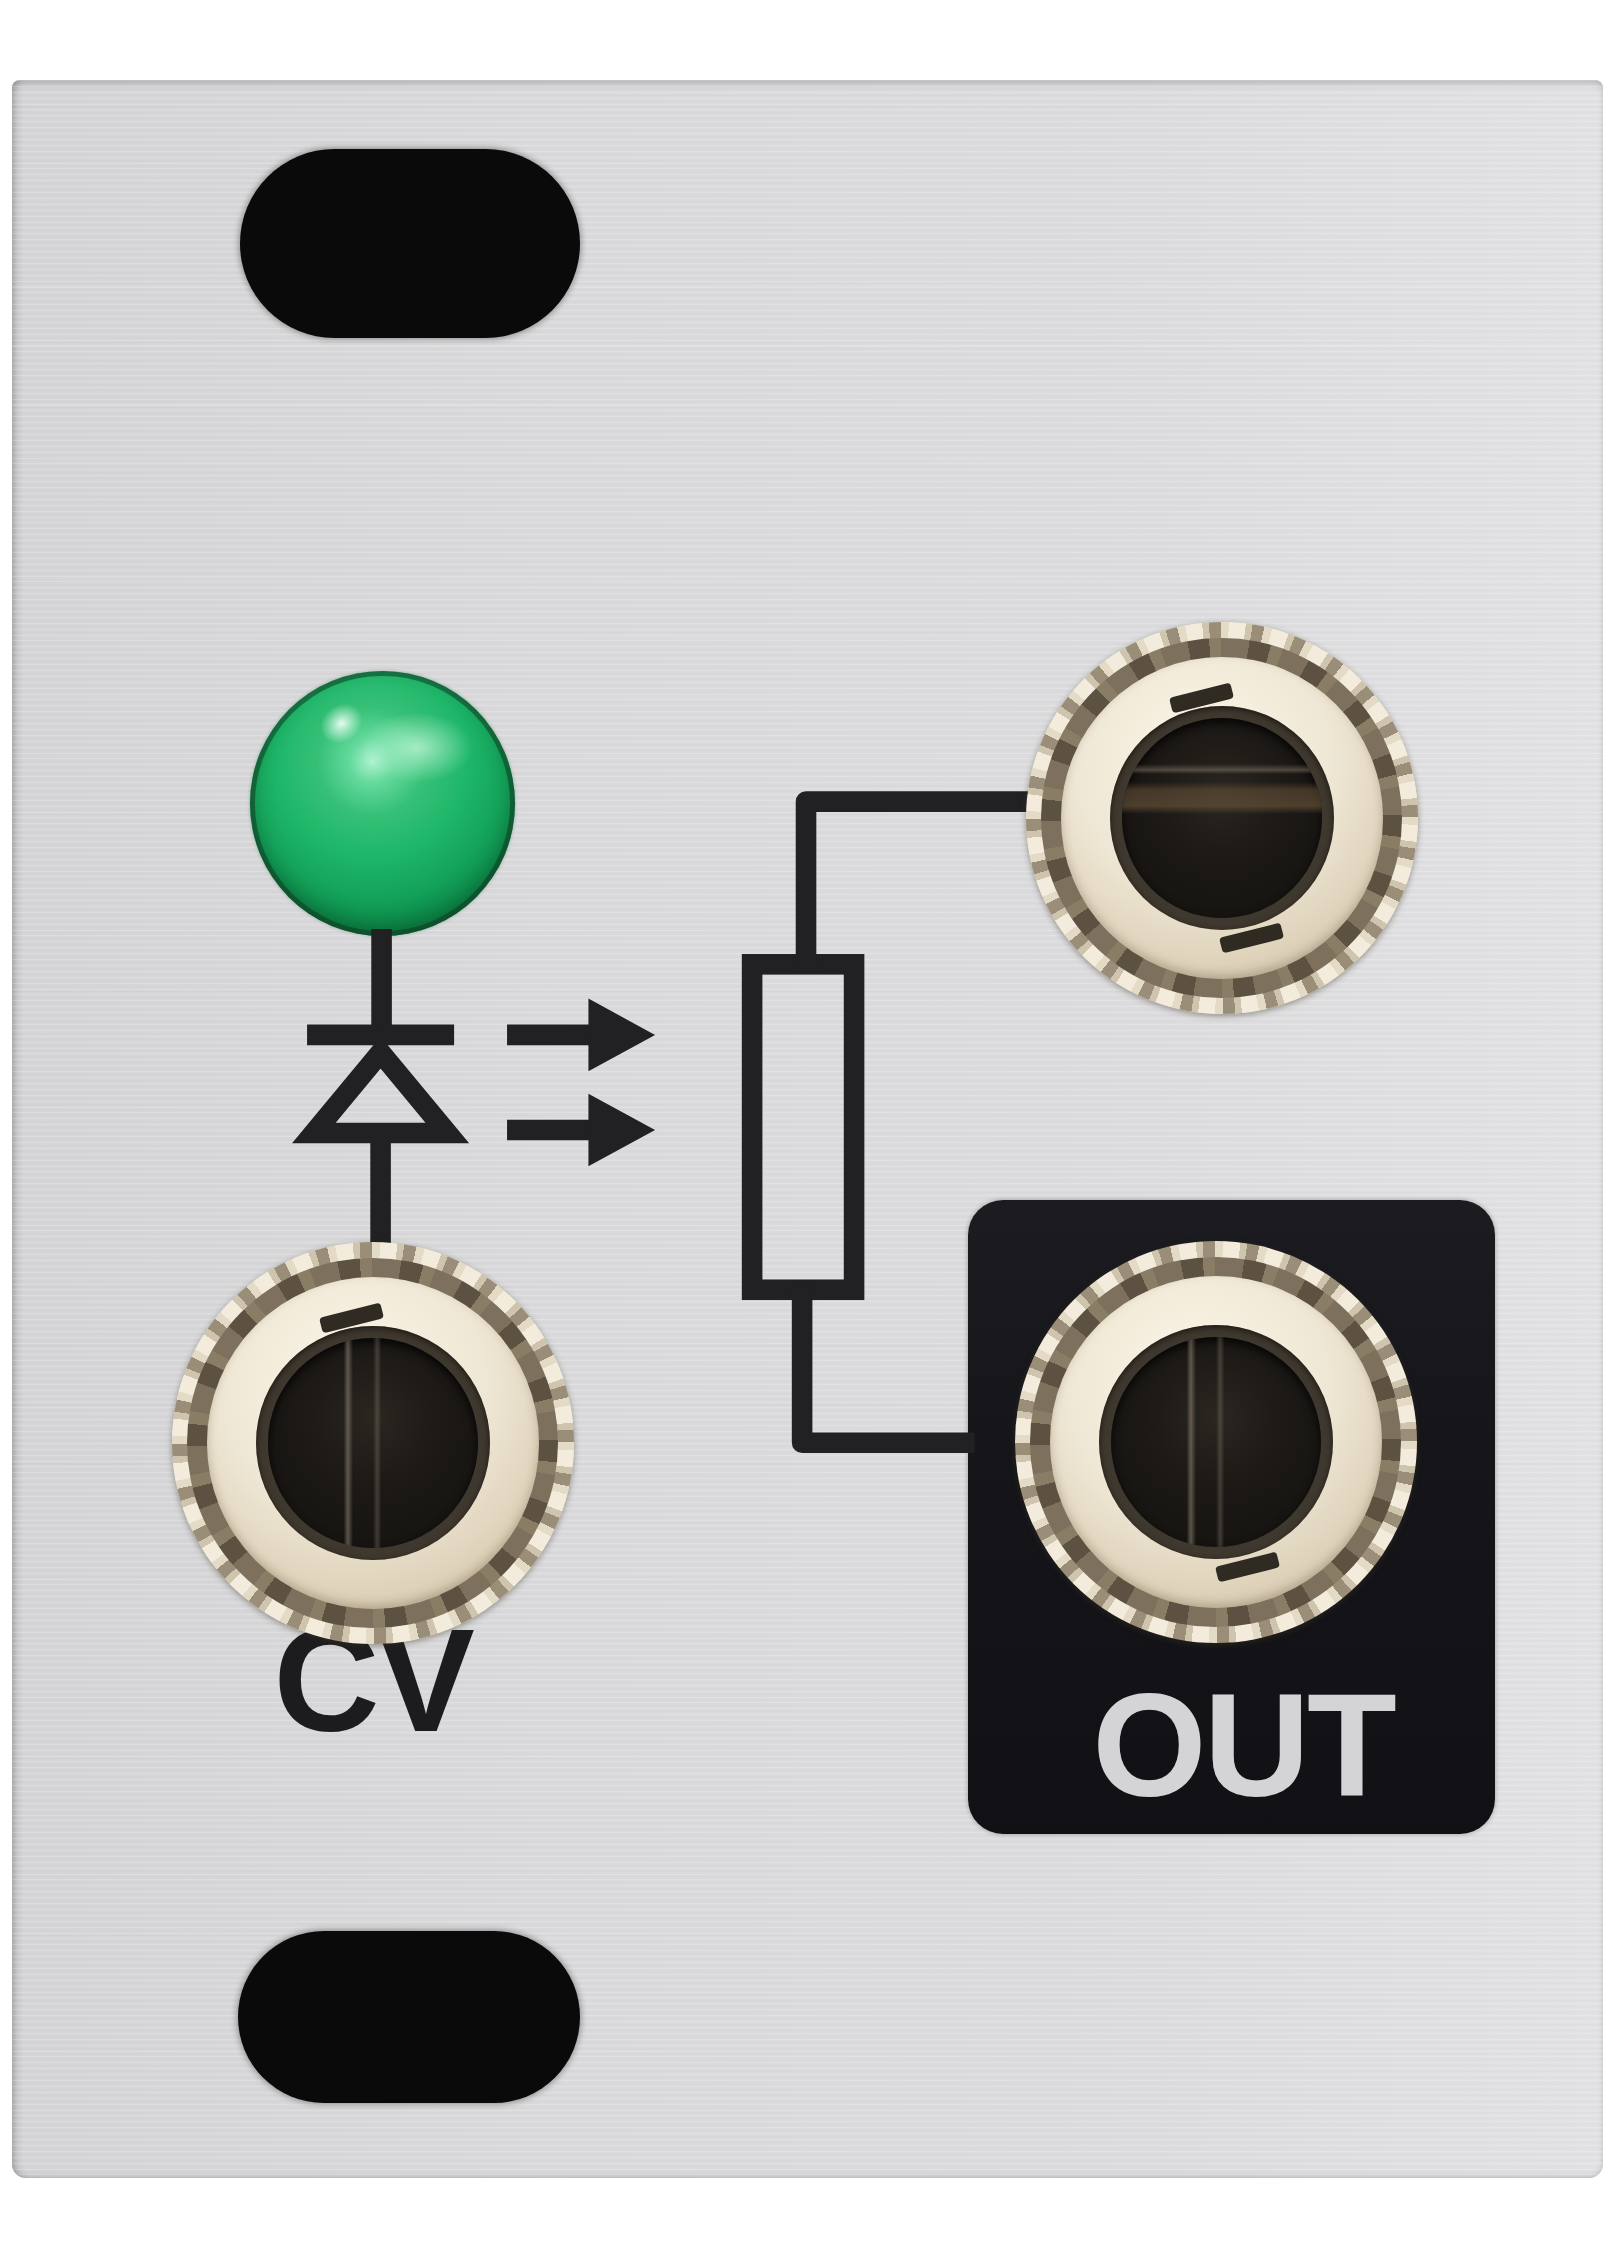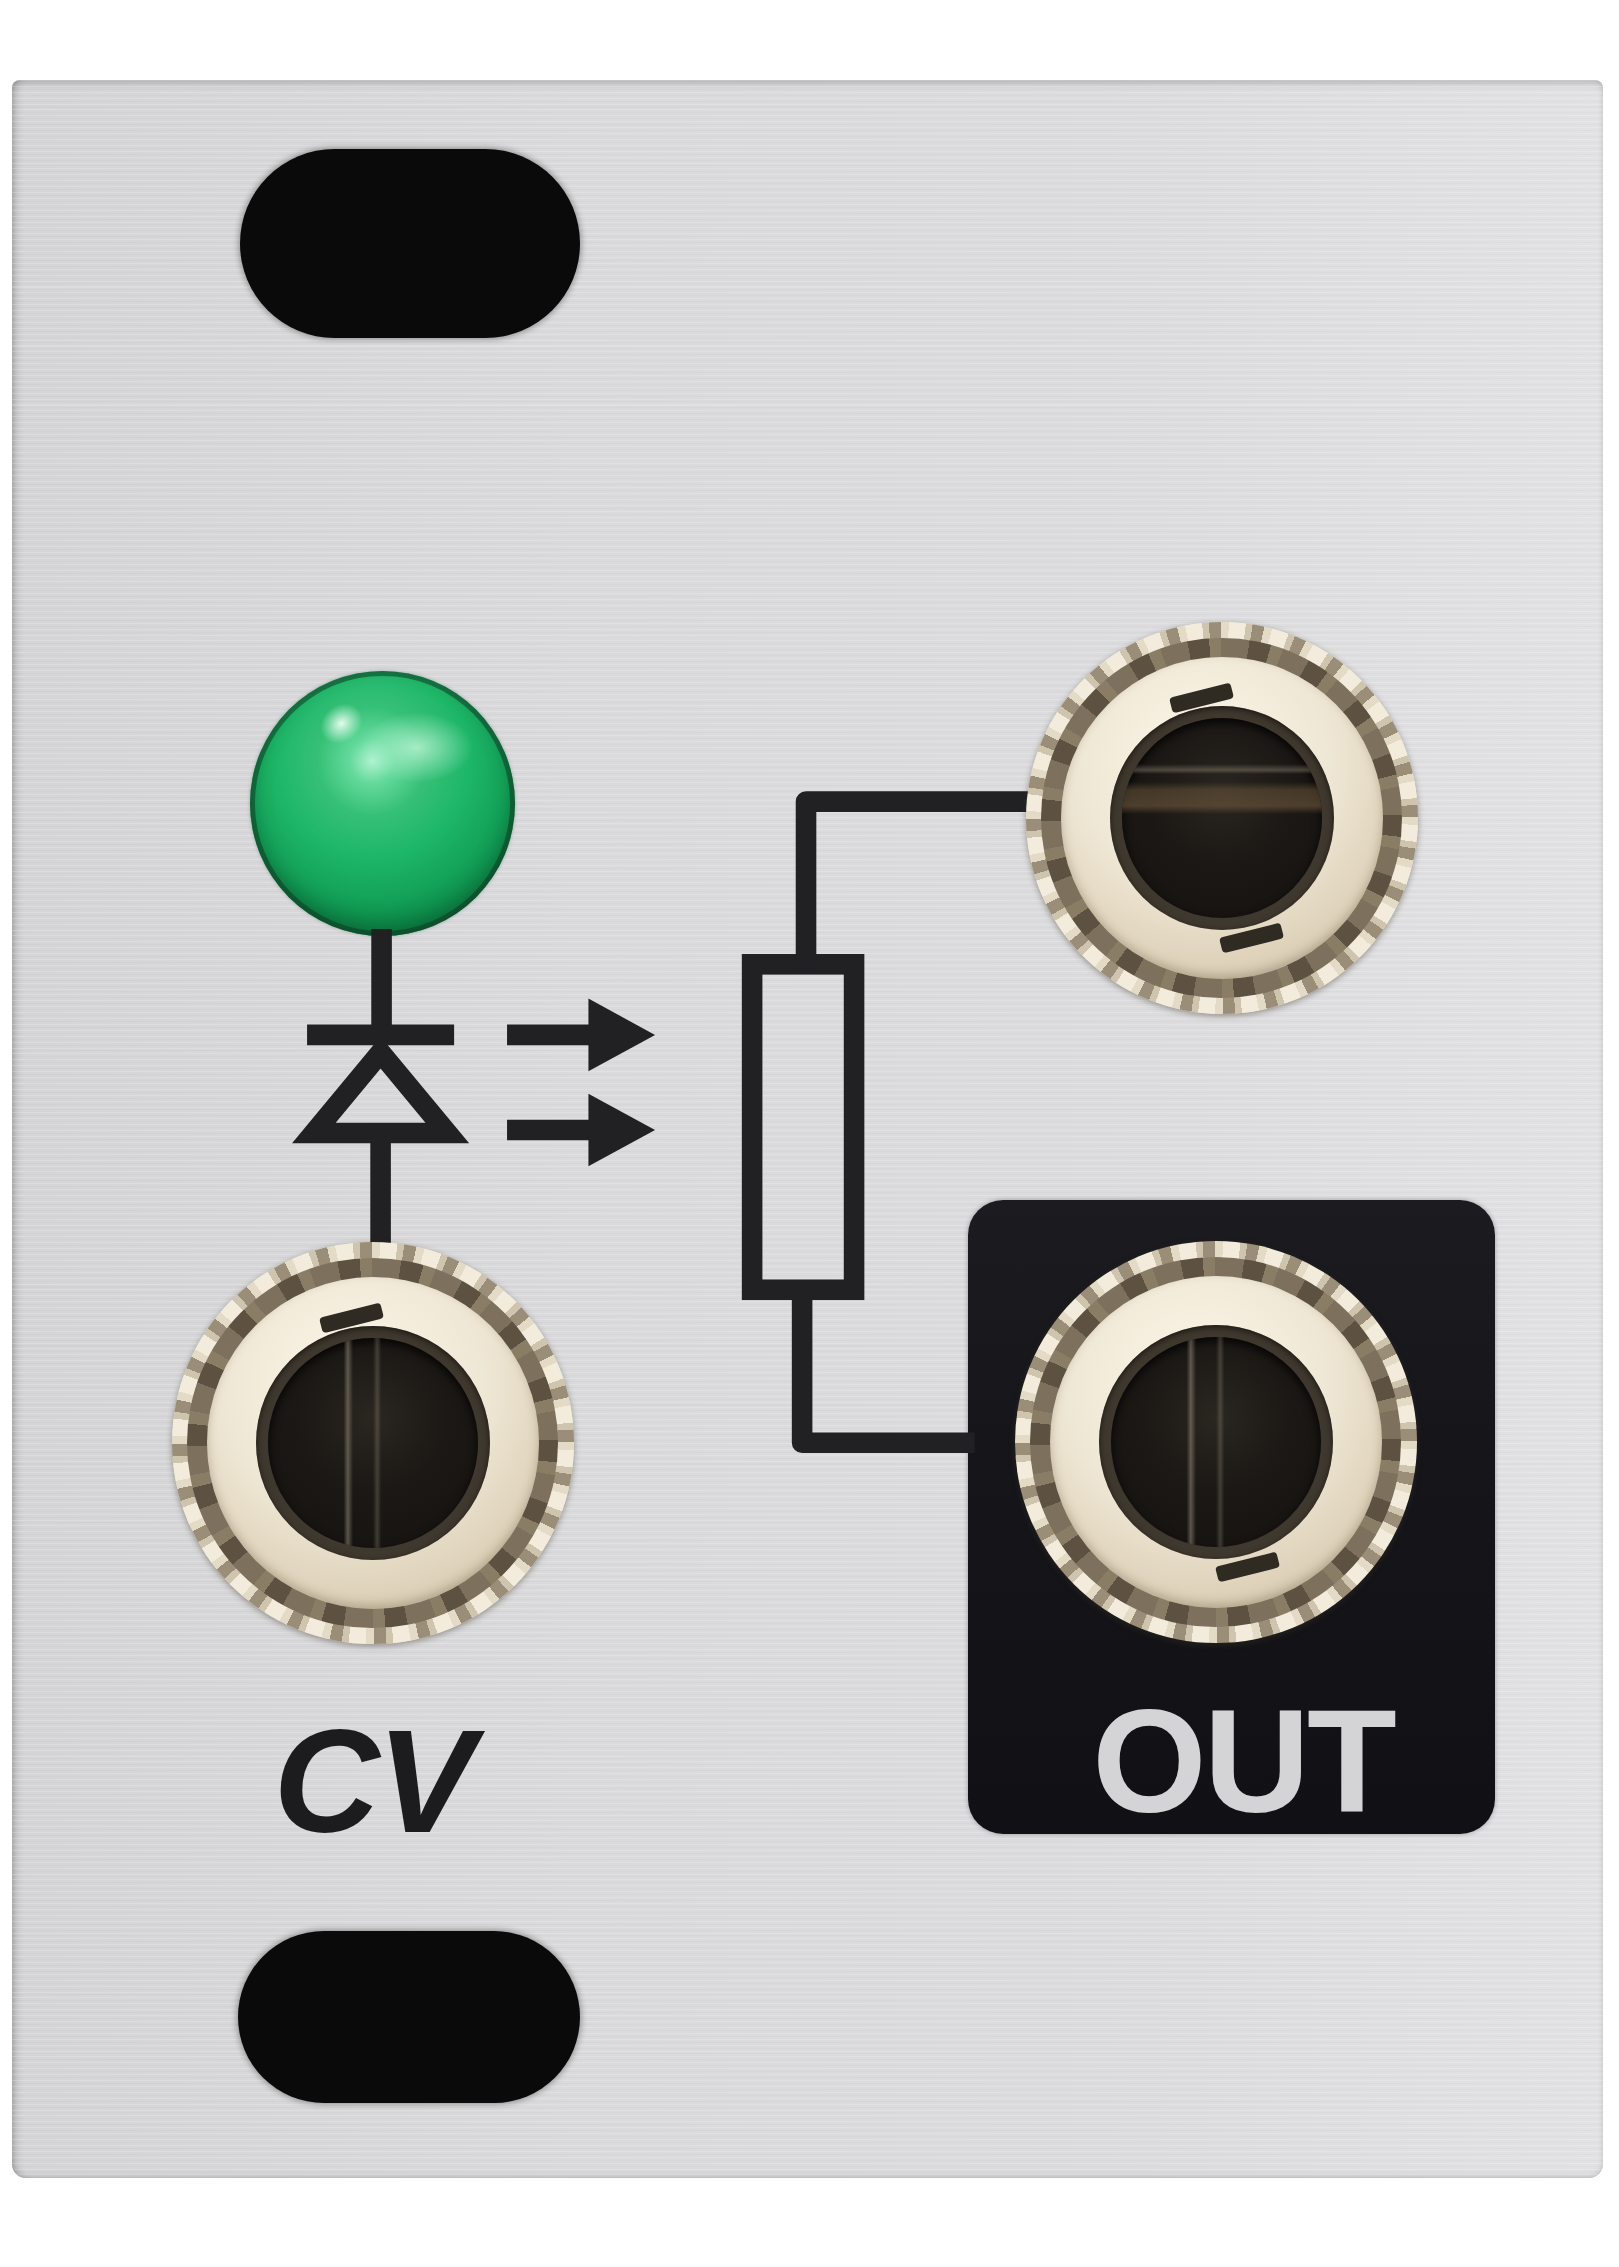--- a/index.html
+++ b/index.html
@@ -36,26 +36,26 @@
        background:radial-gradient(ellipse at center,rgba(190,245,214,.8),rgba(190,245,214,0) 72%);}
   
   .schematic{position:absolute;left:0;top:0;width:1591px;height:2098px;pointer-events:none;}
   .schematic .wire{stroke:var(--c-schematic,#212124);stroke-width:21;fill:none;stroke-linejoin:round;}
   .schematic .shape{stroke:var(--c-schematic,#212124);stroke-width:21;fill:none;stroke-linejoin:miter;}
   .schematic .solid{fill:var(--c-schematic,#212124);stroke:none;}
   
   .label{position:absolute;font-weight:700;font-size:147px;line-height:147px;letter-spacing:-2.9px;
          color:var(--c-label_black,#1c1c1e);transform:translateX(-50%);white-space:nowrap;}
   .label-in{left:1217px;top:316px;}
-  .label-cv{left:361px;top:1628px;font-style:italic;}
+  .label-cv{left:361px;top:1527px;}
   
   .outbox{position:absolute;left:956px;top:1120px;width:527px;height:634px;border-radius:35px;
           background:linear-gradient(180deg,#1b1b20,var(--c-out_box,#15151a) 40%,#111115);
           box-shadow:0 0 4.9px rgba(0,0,0,.3);}
-  .label-out{left:calc(50% + 11.8px);top:488px;color:var(--c-out_label,#d4d4d6);}
+  .label-out{left:calc(50% + 11.8px);top:472px;color:var(--c-out_label,#d4d4d6);}
   
   .jack{position:absolute;border-radius:50%;}
   .jack>div{position:absolute;border-radius:50%;}
   .knurl{inset:0;
      background:repeating-conic-gradient(from 2deg,
         var(--c-jack_teeth_light,#f3ecdc) 0deg 5deg,
         #cfc4ae 5deg 7deg,
         var(--c-jack_teeth_dark,#9b8e78) 7deg 10.5deg,
         #e4dbc7 10.5deg 12.857deg);
      box-shadow:0 2px 5.9px rgba(60,50,35,.45);}

